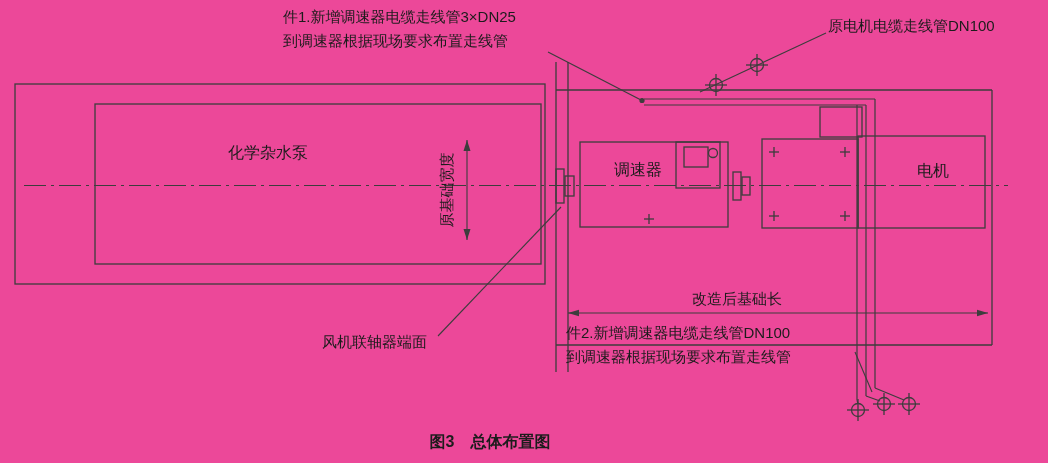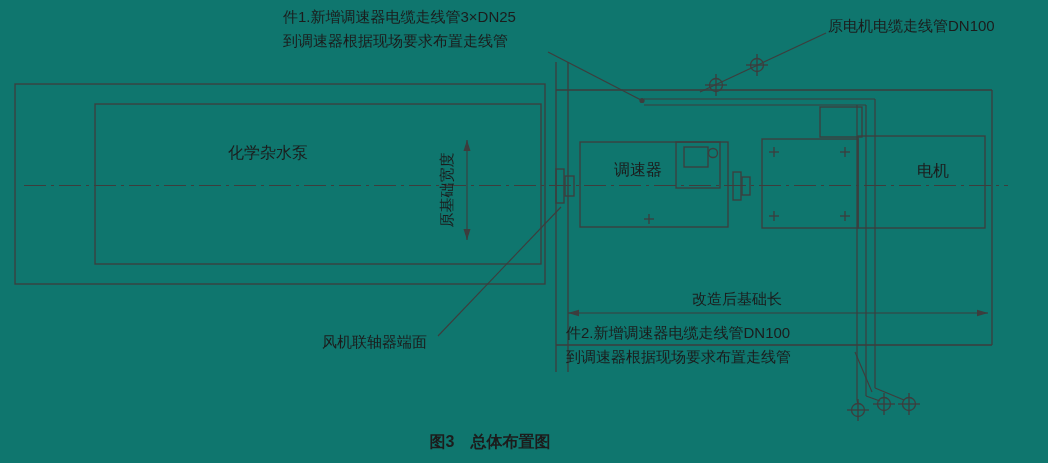--- a/index.html
+++ b/index.html
@@ -1,17 +1,17 @@
 <!DOCTYPE html>
 <html><head>
 <meta charset="utf-8">
 <style>
   html,body{margin:0;padding:0;background:#fdfdfd;}
   .stage{
-    position:relative;width:1048px;height:463px;background:#0f766e;
+    position:relative;width:1048px;height:463px;background:#ec4899;
     font-family:"Liberation Sans","DejaVu Sans",sans-serif;overflow:hidden;
   }
   svg{position:absolute;left:0;top:0;}
   text{fill:#1c1c1c;font-family:"Liberation Sans","DejaVu Sans",sans-serif;}
   .ann{font-size:15px;}
   .comp{font-size:16px;}
   .cap{font-size:16px;font-weight:bold;}
 </style>
 </head>
 <body>

